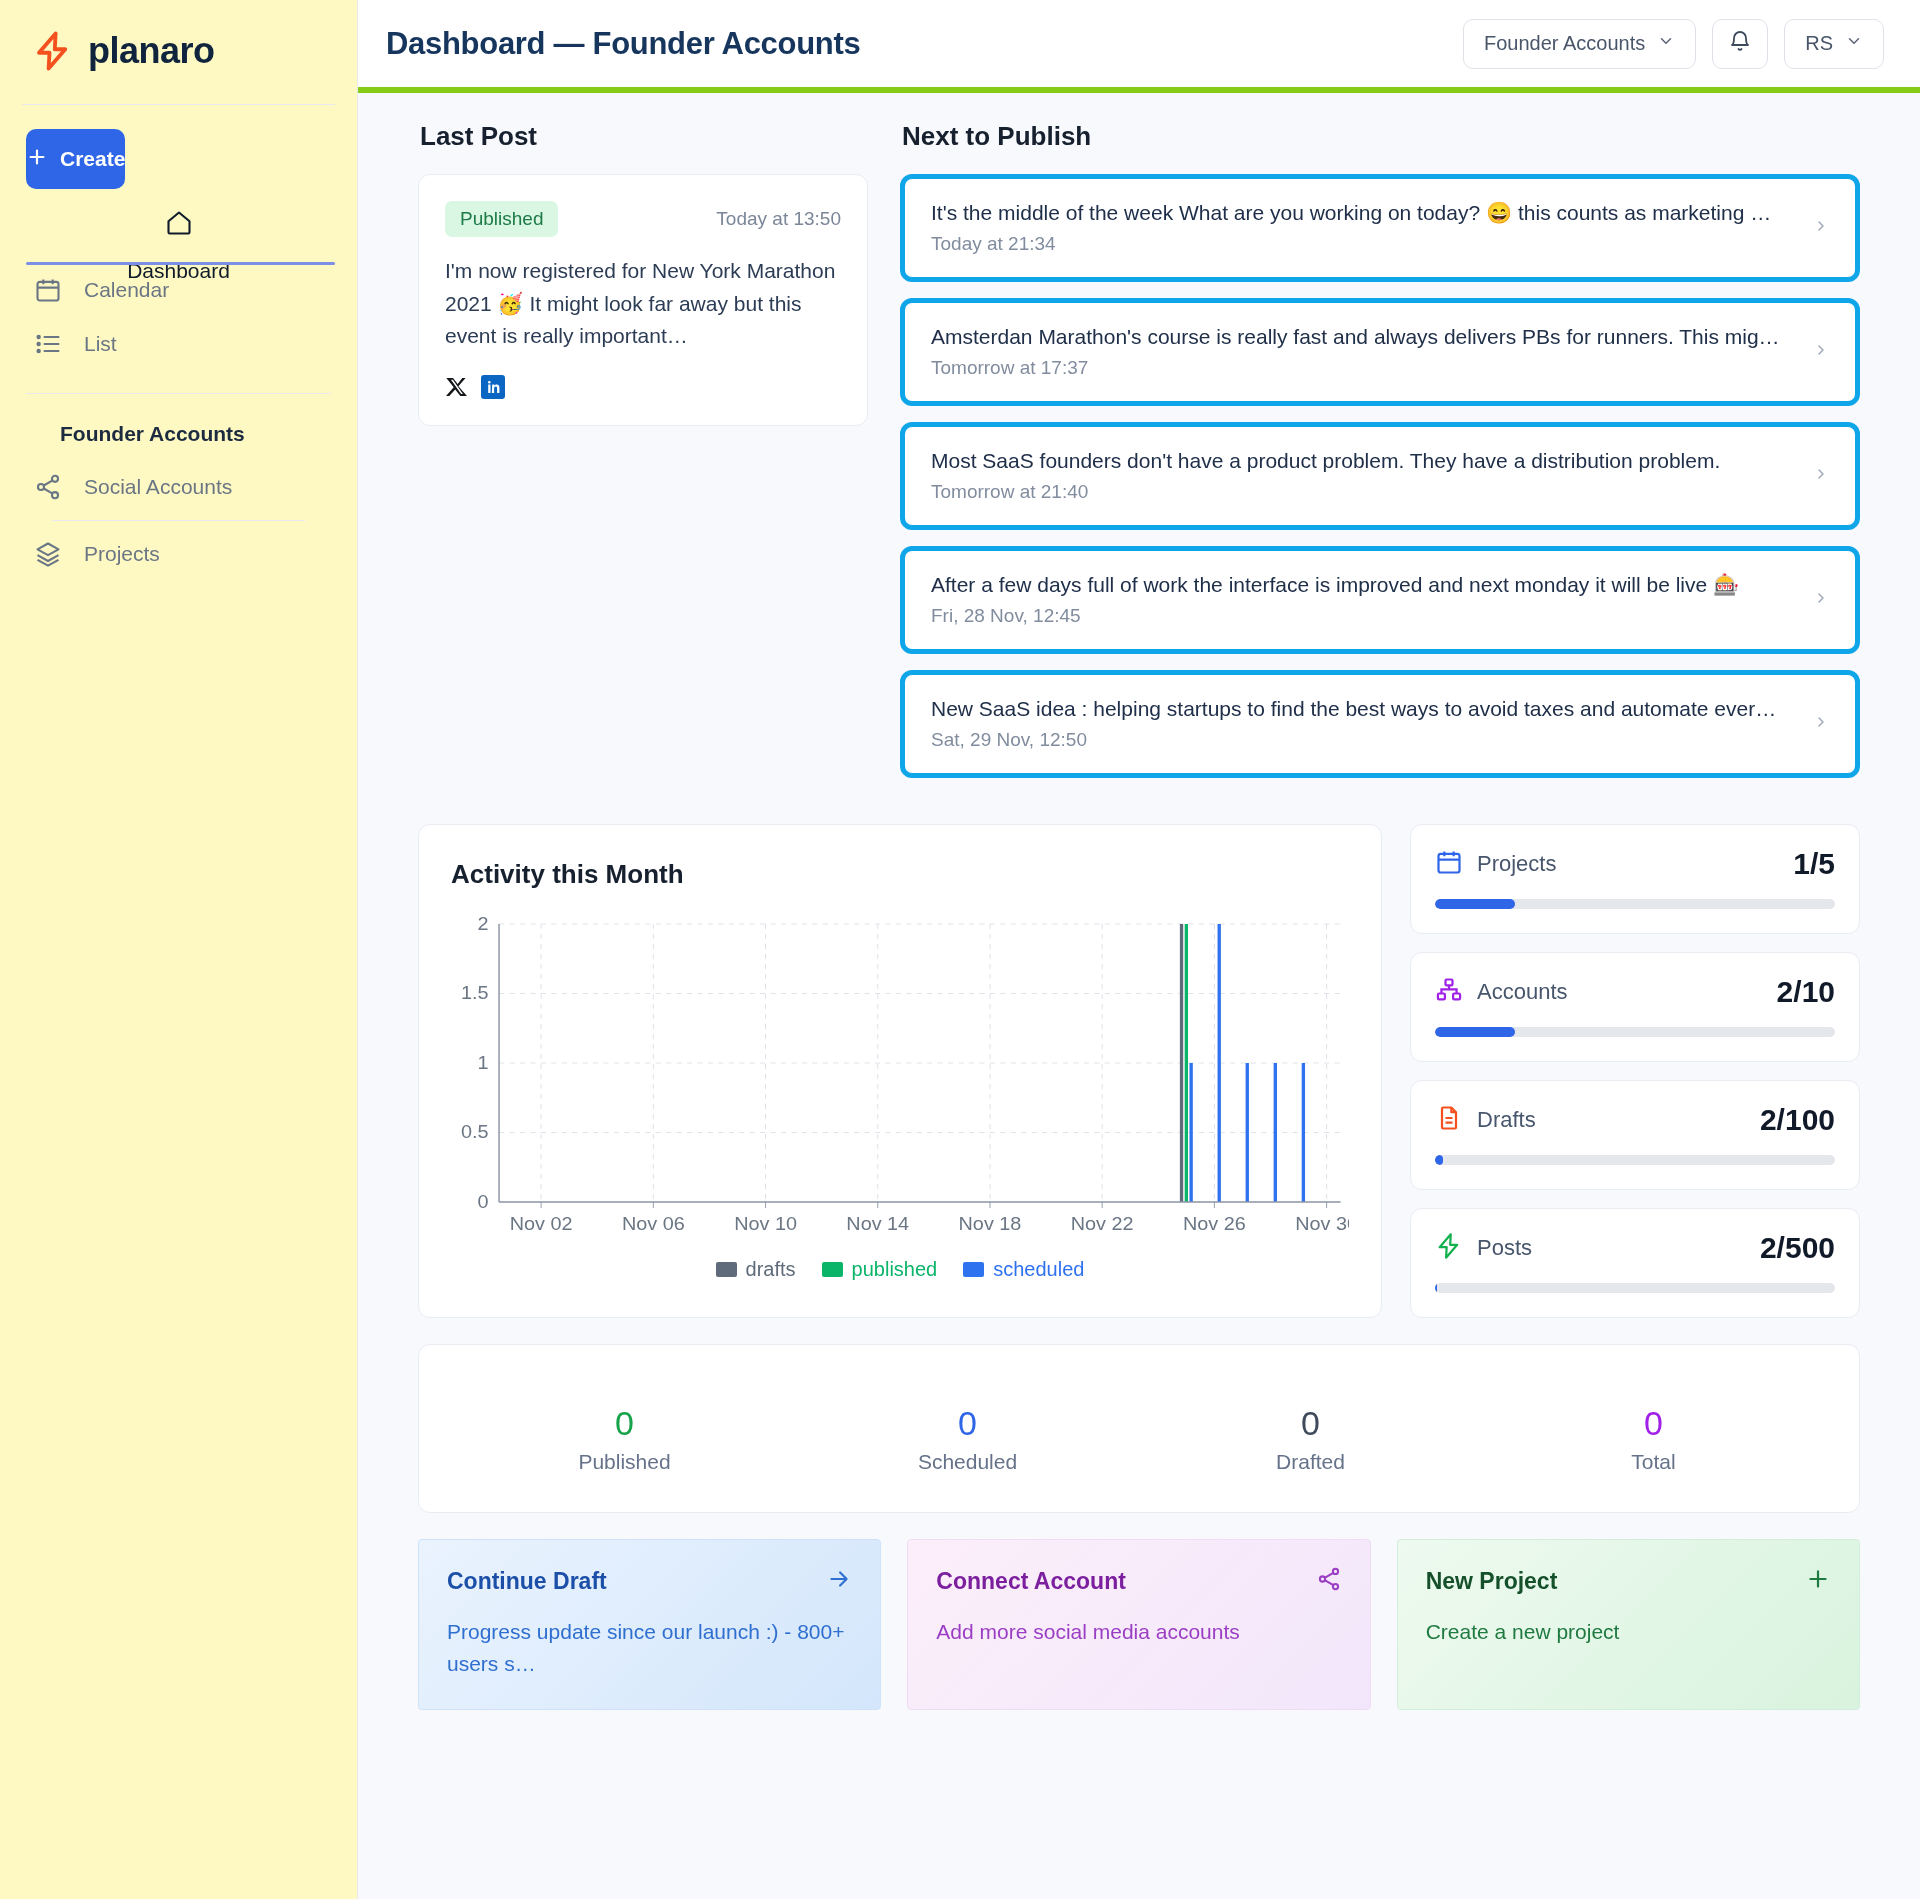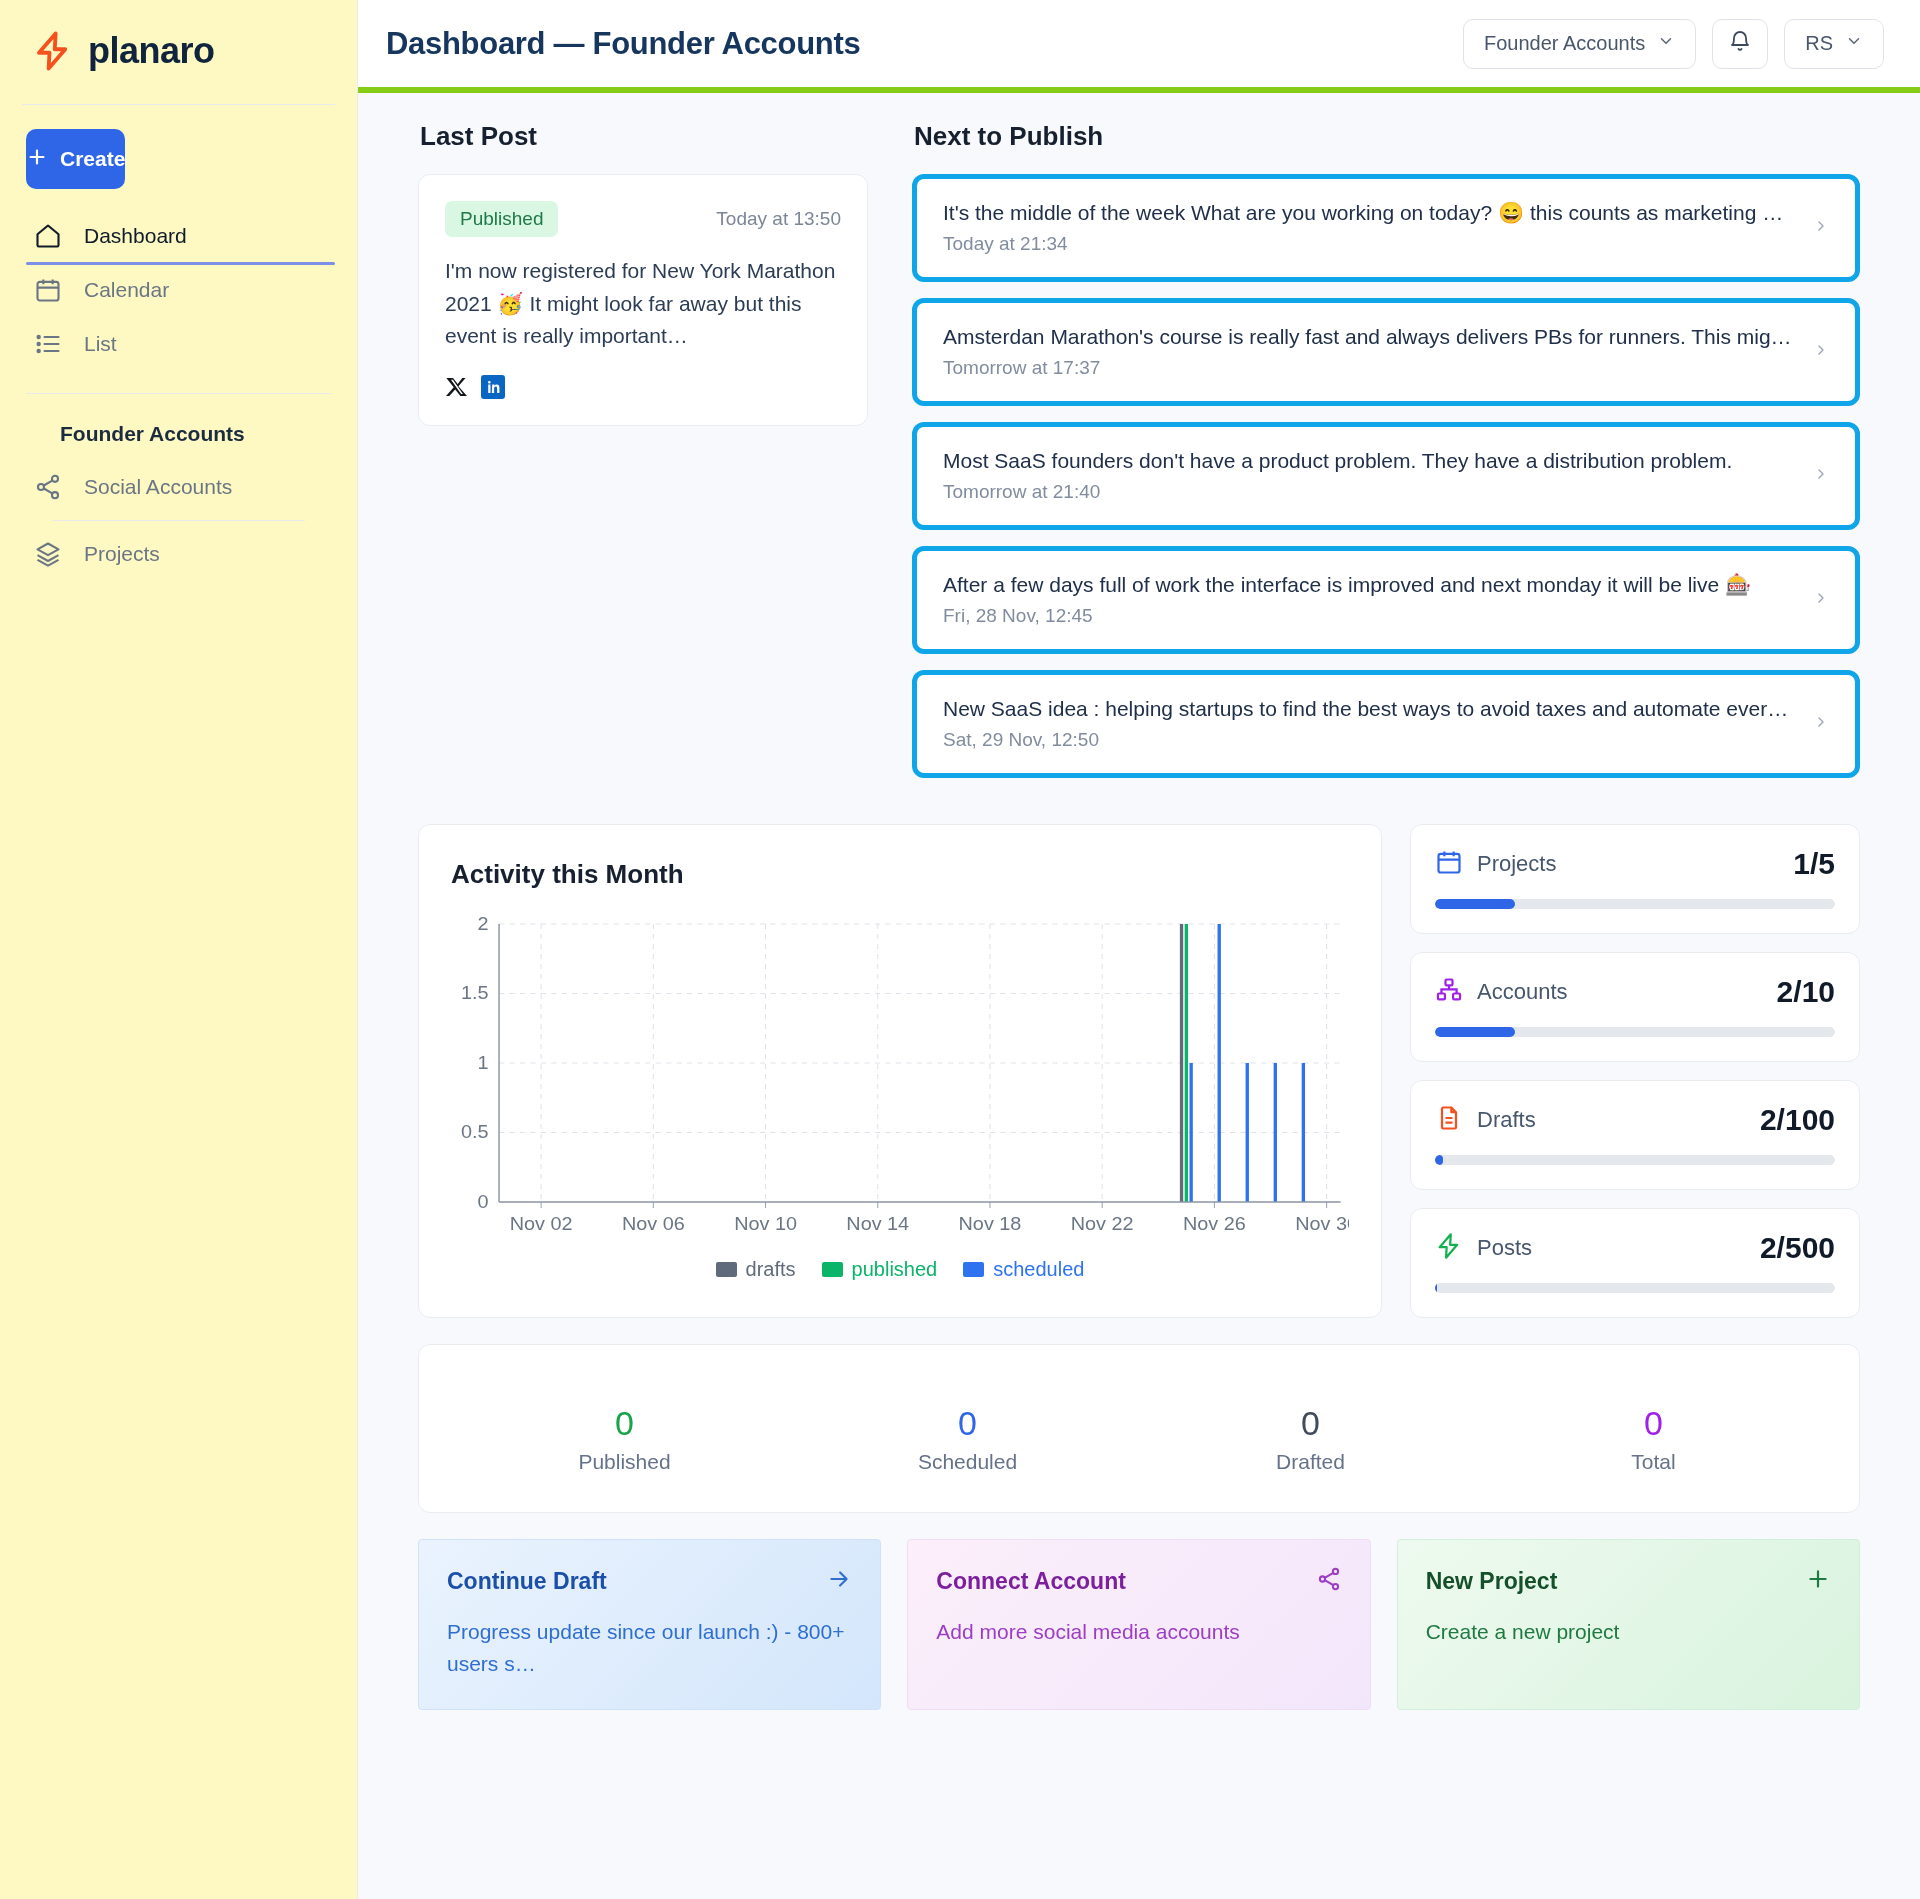--- a/index.html
+++ b/index.html
@@ -40,21 +40,21 @@
     display: flex; align-items: center; justify-content: center; gap: 12px;
     cursor: pointer;
   }
   .nav { padding: 0 26px; }
   .nav-item {
     display: flex; align-items: center; gap: 22px;
     height: 54px; padding: 0 8px;
     color: #6b7685; font-size: 21px;
     cursor: pointer; position: relative;
   }
-  .nav-item.active { color: #101b2b; font-weight: 400; }
+  .nav-item.active { color: #101b2b; font-weight: 400; flex-direction: column; }
   .nav-item.active::after {
     content: ""; position: absolute; left: 0; right: -4px; bottom: -2px;
     height: 3px; background: #7b8fe8; border-radius: 2px;
   }
   .nav-icon { width: 28px; height: 28px; flex: 0 0 28px; display: block; }
   .section-head {
     padding: 28px 34px 14px 34px;
     font-size: 21px; font-weight: 700; color: #1c2b3f;
     border-top: 1px solid #e8eaee; margin: 22px 26px 0 26px;
   }
@@ -81,21 +81,21 @@
     width: 56px; height: 50px; border: 1px solid #dfe3e9; border-radius: 10px;
     background: #fff; display: flex; align-items: center; justify-content: center;
     cursor: pointer;
   }
   .content {
     flex: 1; background: #f7f9fc; overflow: hidden;
     padding: 28px 60px 0 60px;
   }
 
   
-  .top-grid { display: flex; gap: 44px; }
+  .top-grid { display: flex; gap: 32px; }
   .col-last { width: 450px; flex: 0 0 450px; }
   .col-next { flex: 1; min-width: 0; }
   .block-title {
     font-size: 26px; font-weight: 700; color: #16202f;
     margin: 0 0 22px 2px;
   }
   .card {
     background: #fff; border: 1px solid #e9ecf1; border-radius: 12px;
   }
   .last-post { padding: 26px 26px 22px 26px; }

